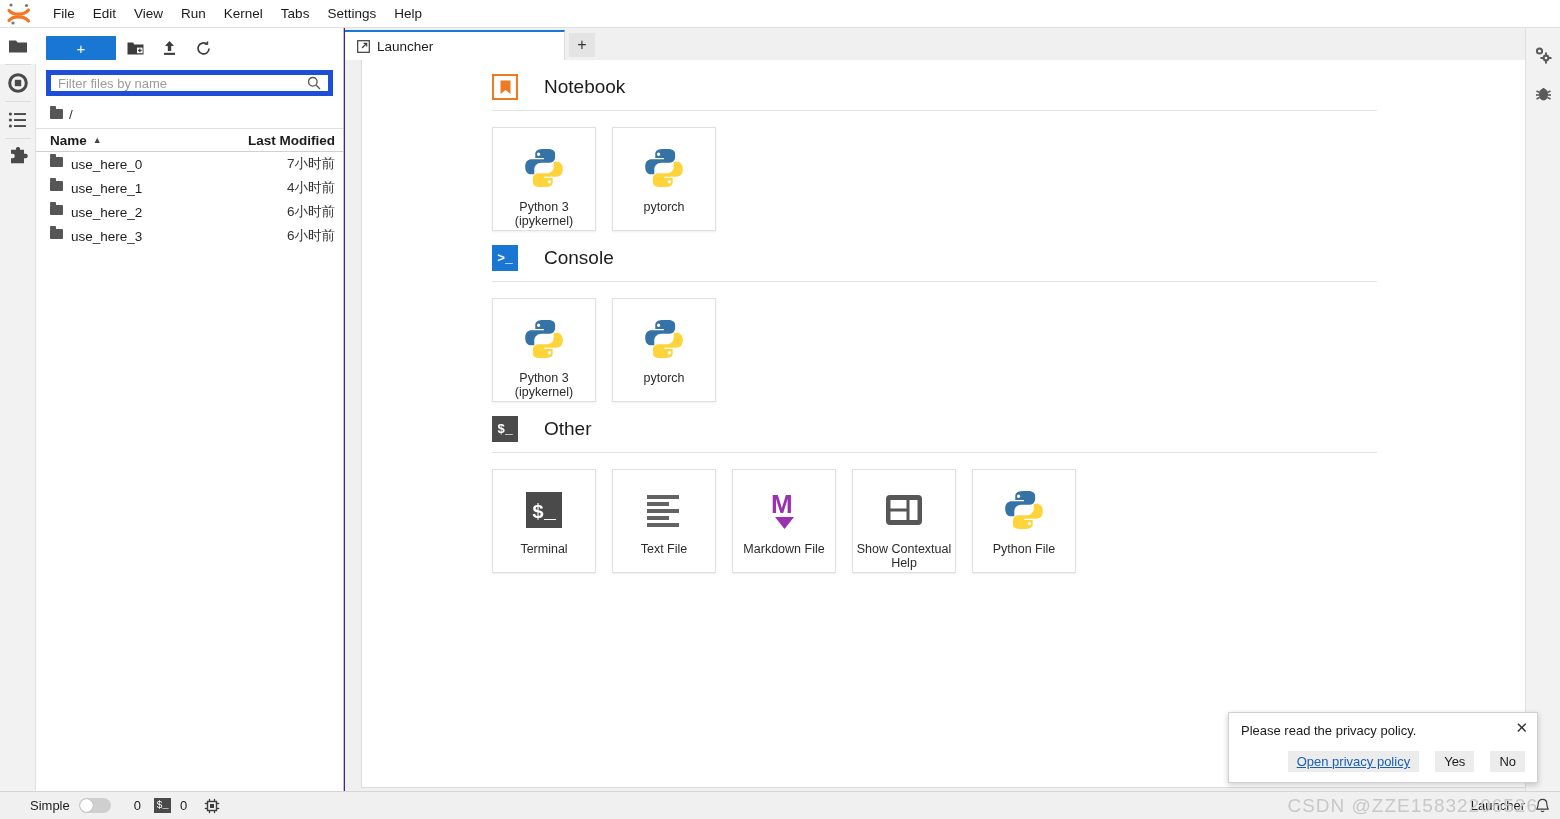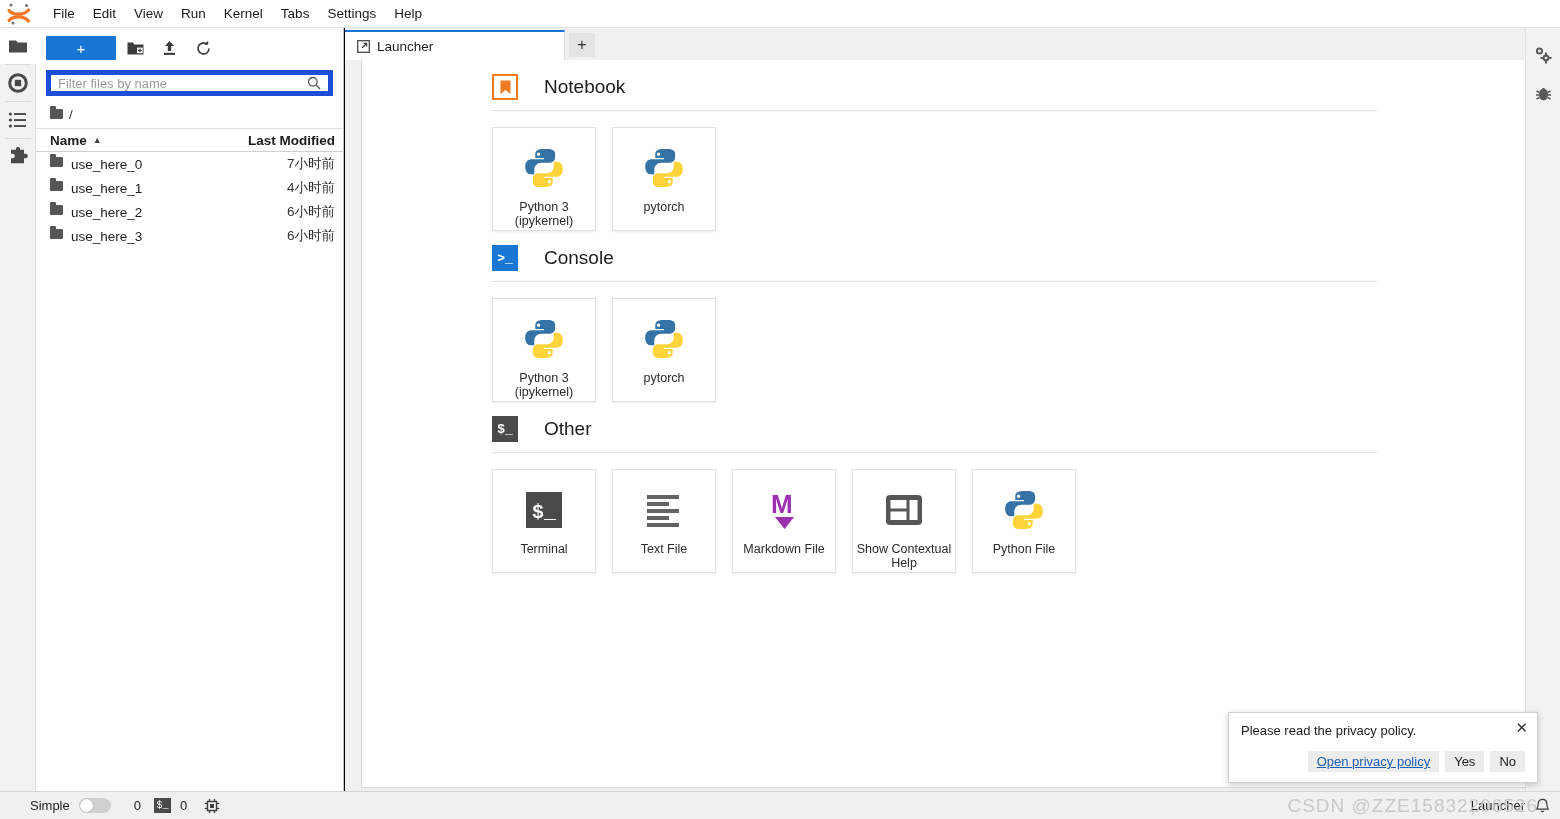--- a/index.html
+++ b/index.html
@@ -2,21 +2,21 @@
 <html><head>
 <meta charset="utf-8">
 <style>
   * { box-sizing: border-box; margin: 0; padding: 0; }
   html, body {
     width: 1560px; height: 819px;
     font-family: "Liberation Sans", sans-serif;
     background: #fff;
     overflow: hidden;
   }
-  #app { position: relative; width: 1560px; height: 819px; background: #000000; }
+  #app { position: relative; width: 1560px; height: 819px; background: #4c1d95; }
 
   
   .menubar {
     position: absolute; top: 0; left: 0; width: 1560px; height: 28px;
     background: #fff; display: flex; align-items: center;
     border-bottom: 1px solid #e0e0e0;
   }
   .jp-logo { width: 30px; height: 26px; margin-left: 4px; position: relative; flex: none; }
   .menu-items { display: flex; align-items: center; margin-left: 10px; }
   .menu-item {
@@ -183,21 +183,21 @@
   .toast {
     position: absolute; right: 22px; bottom: 36px; width: 310px;
     background: #fff; border: 1px solid #d0d0d0; box-shadow: 0 2px 6px rgba(0,0,0,0.2);
     padding: 10px 12px 10px 12px;
   }
   .toast-text { font-size: 13px; color: #1c1c1c; line-height: 1.25; padding-right: 18px; }
   .toast-close {
     position: absolute; right: 9px; top: 7px; font-size: 15px; color: #333;
     cursor: pointer; line-height: 1;
   }
-  .toast-actions { display: flex; justify-content: flex-end; gap: 6px; margin-top: 12px; }
+  .toast-actions { display: flex; justify-content: flex-end; gap: 16px; margin-top: 12px; }
   .toast-btn {
     background: #ececec; border: none; font-size: 13px; padding: 3px 9px;
     cursor: pointer; color: #1c1c1c; font-family: "Liberation Sans", sans-serif;
   }
   .toast-link { color: #1a5fb4; text-decoration: underline; }
 </style>
 </head>
 <body>
 
 <div id="app">

